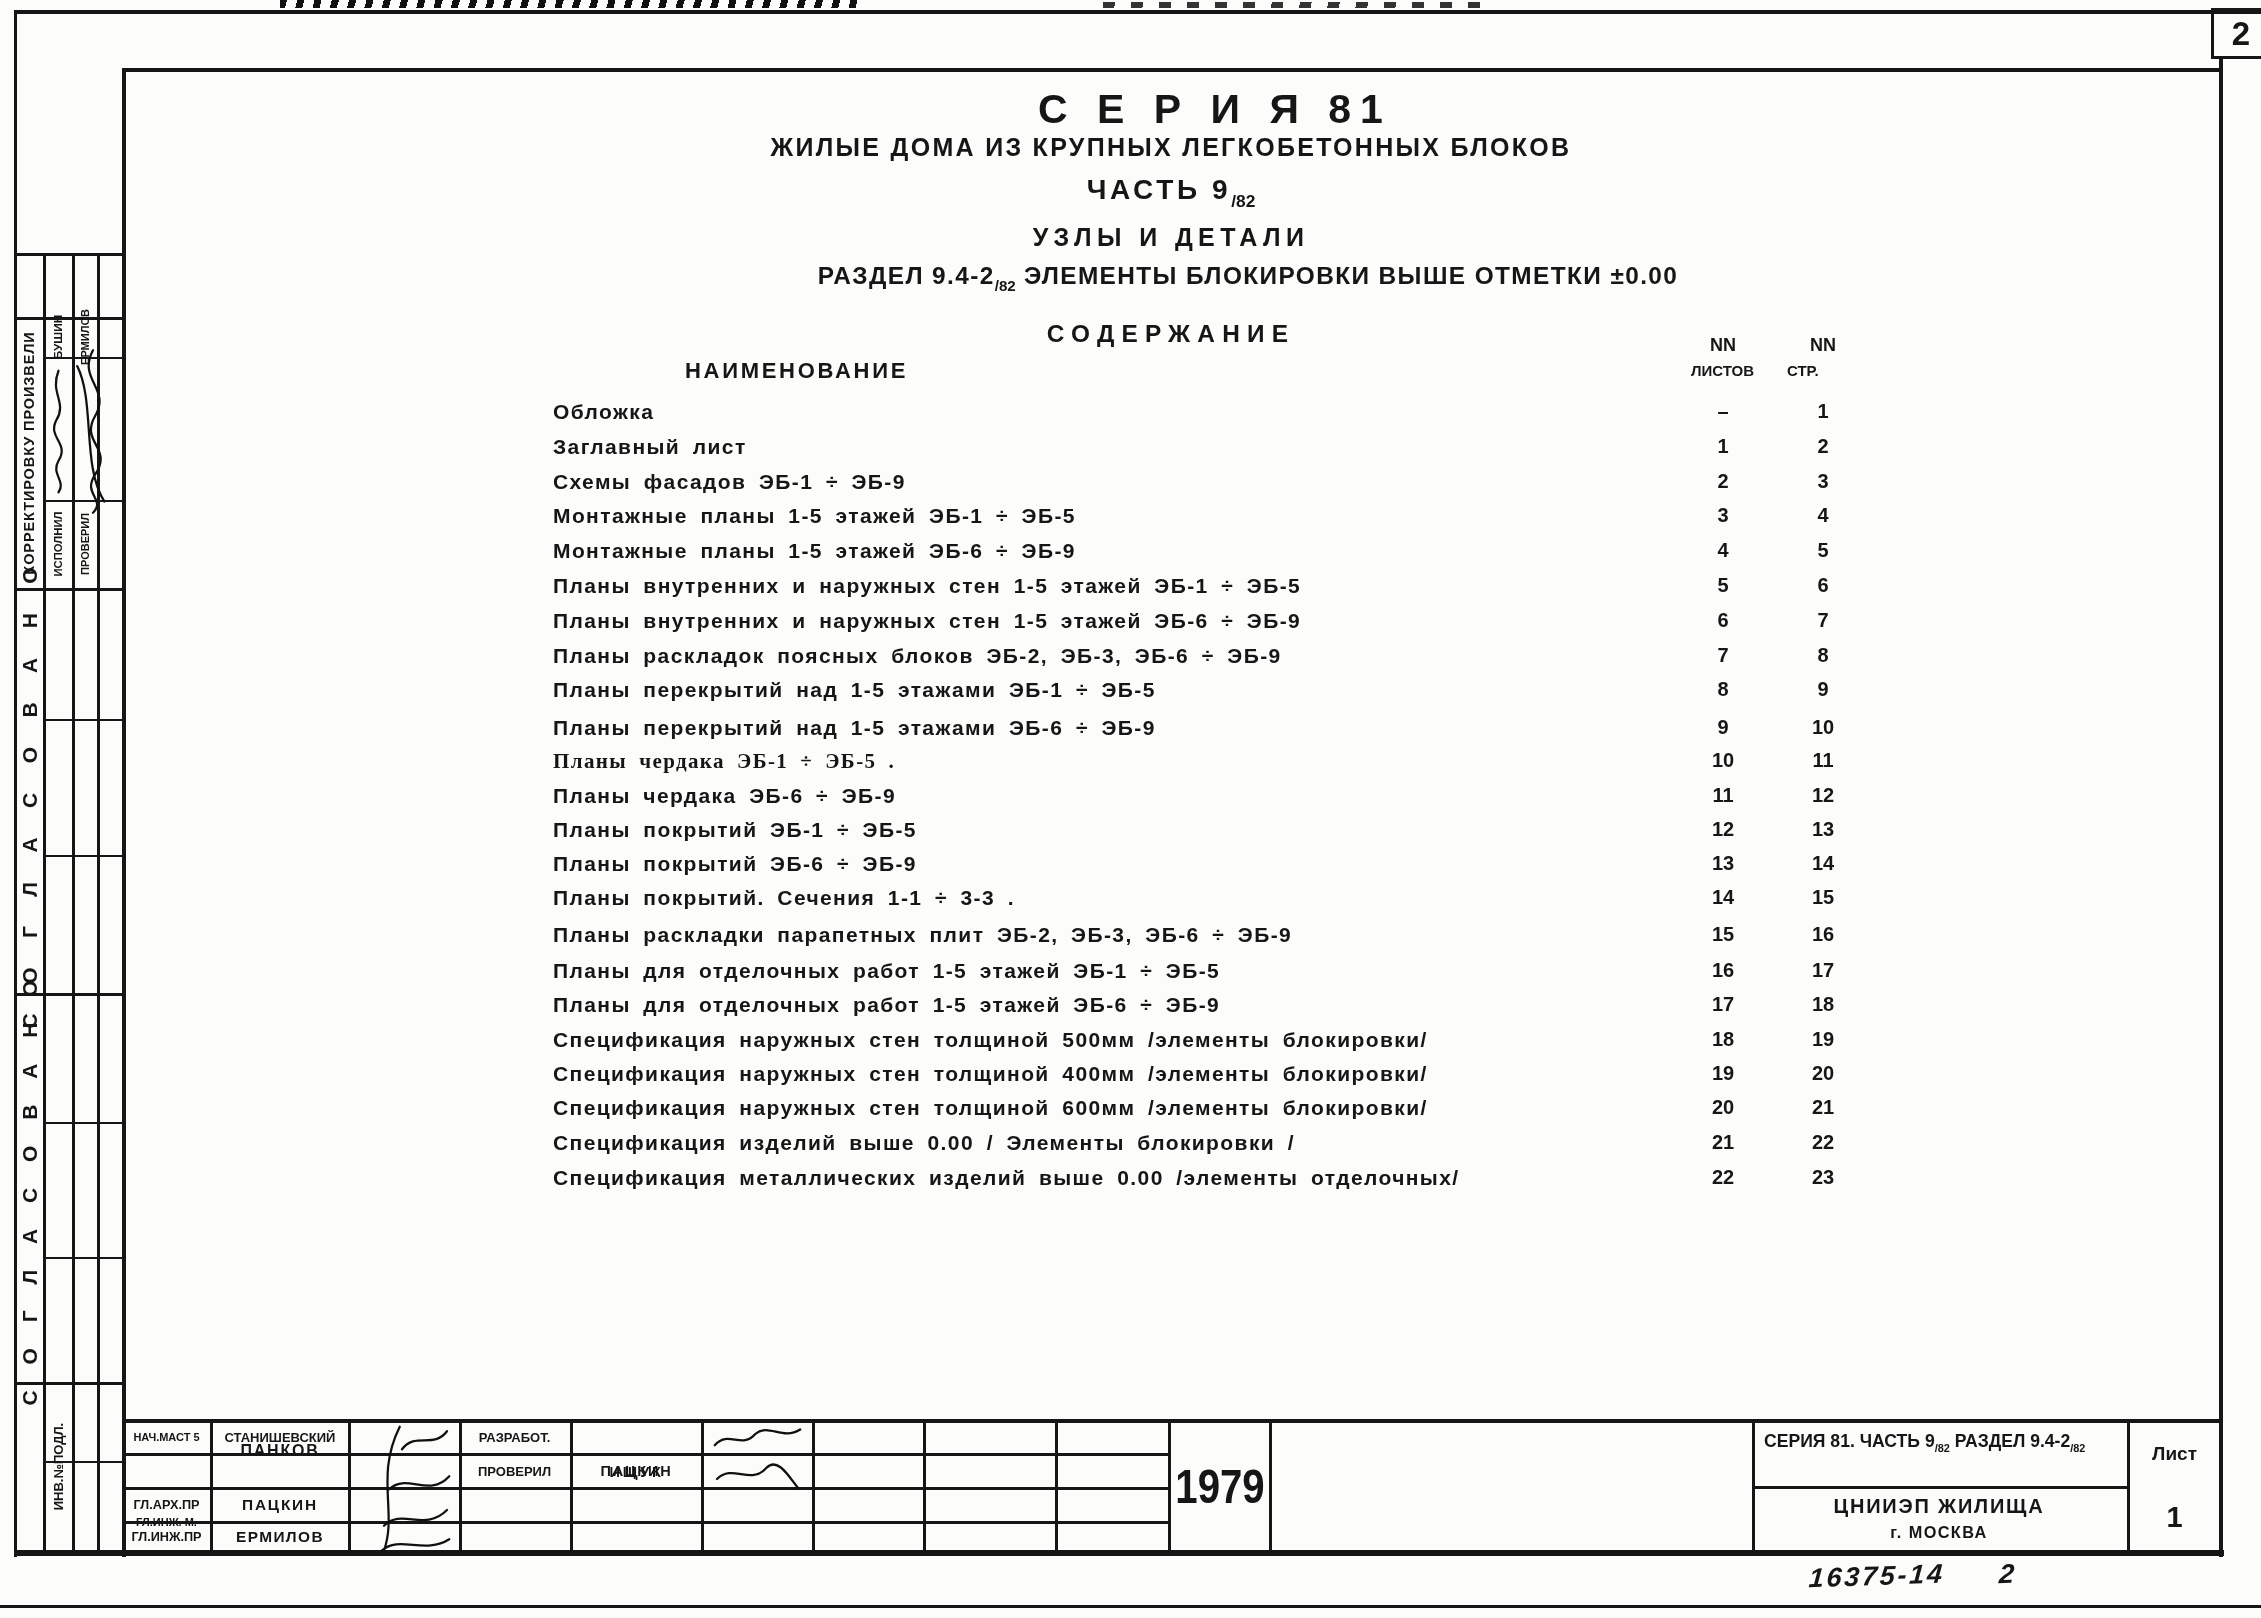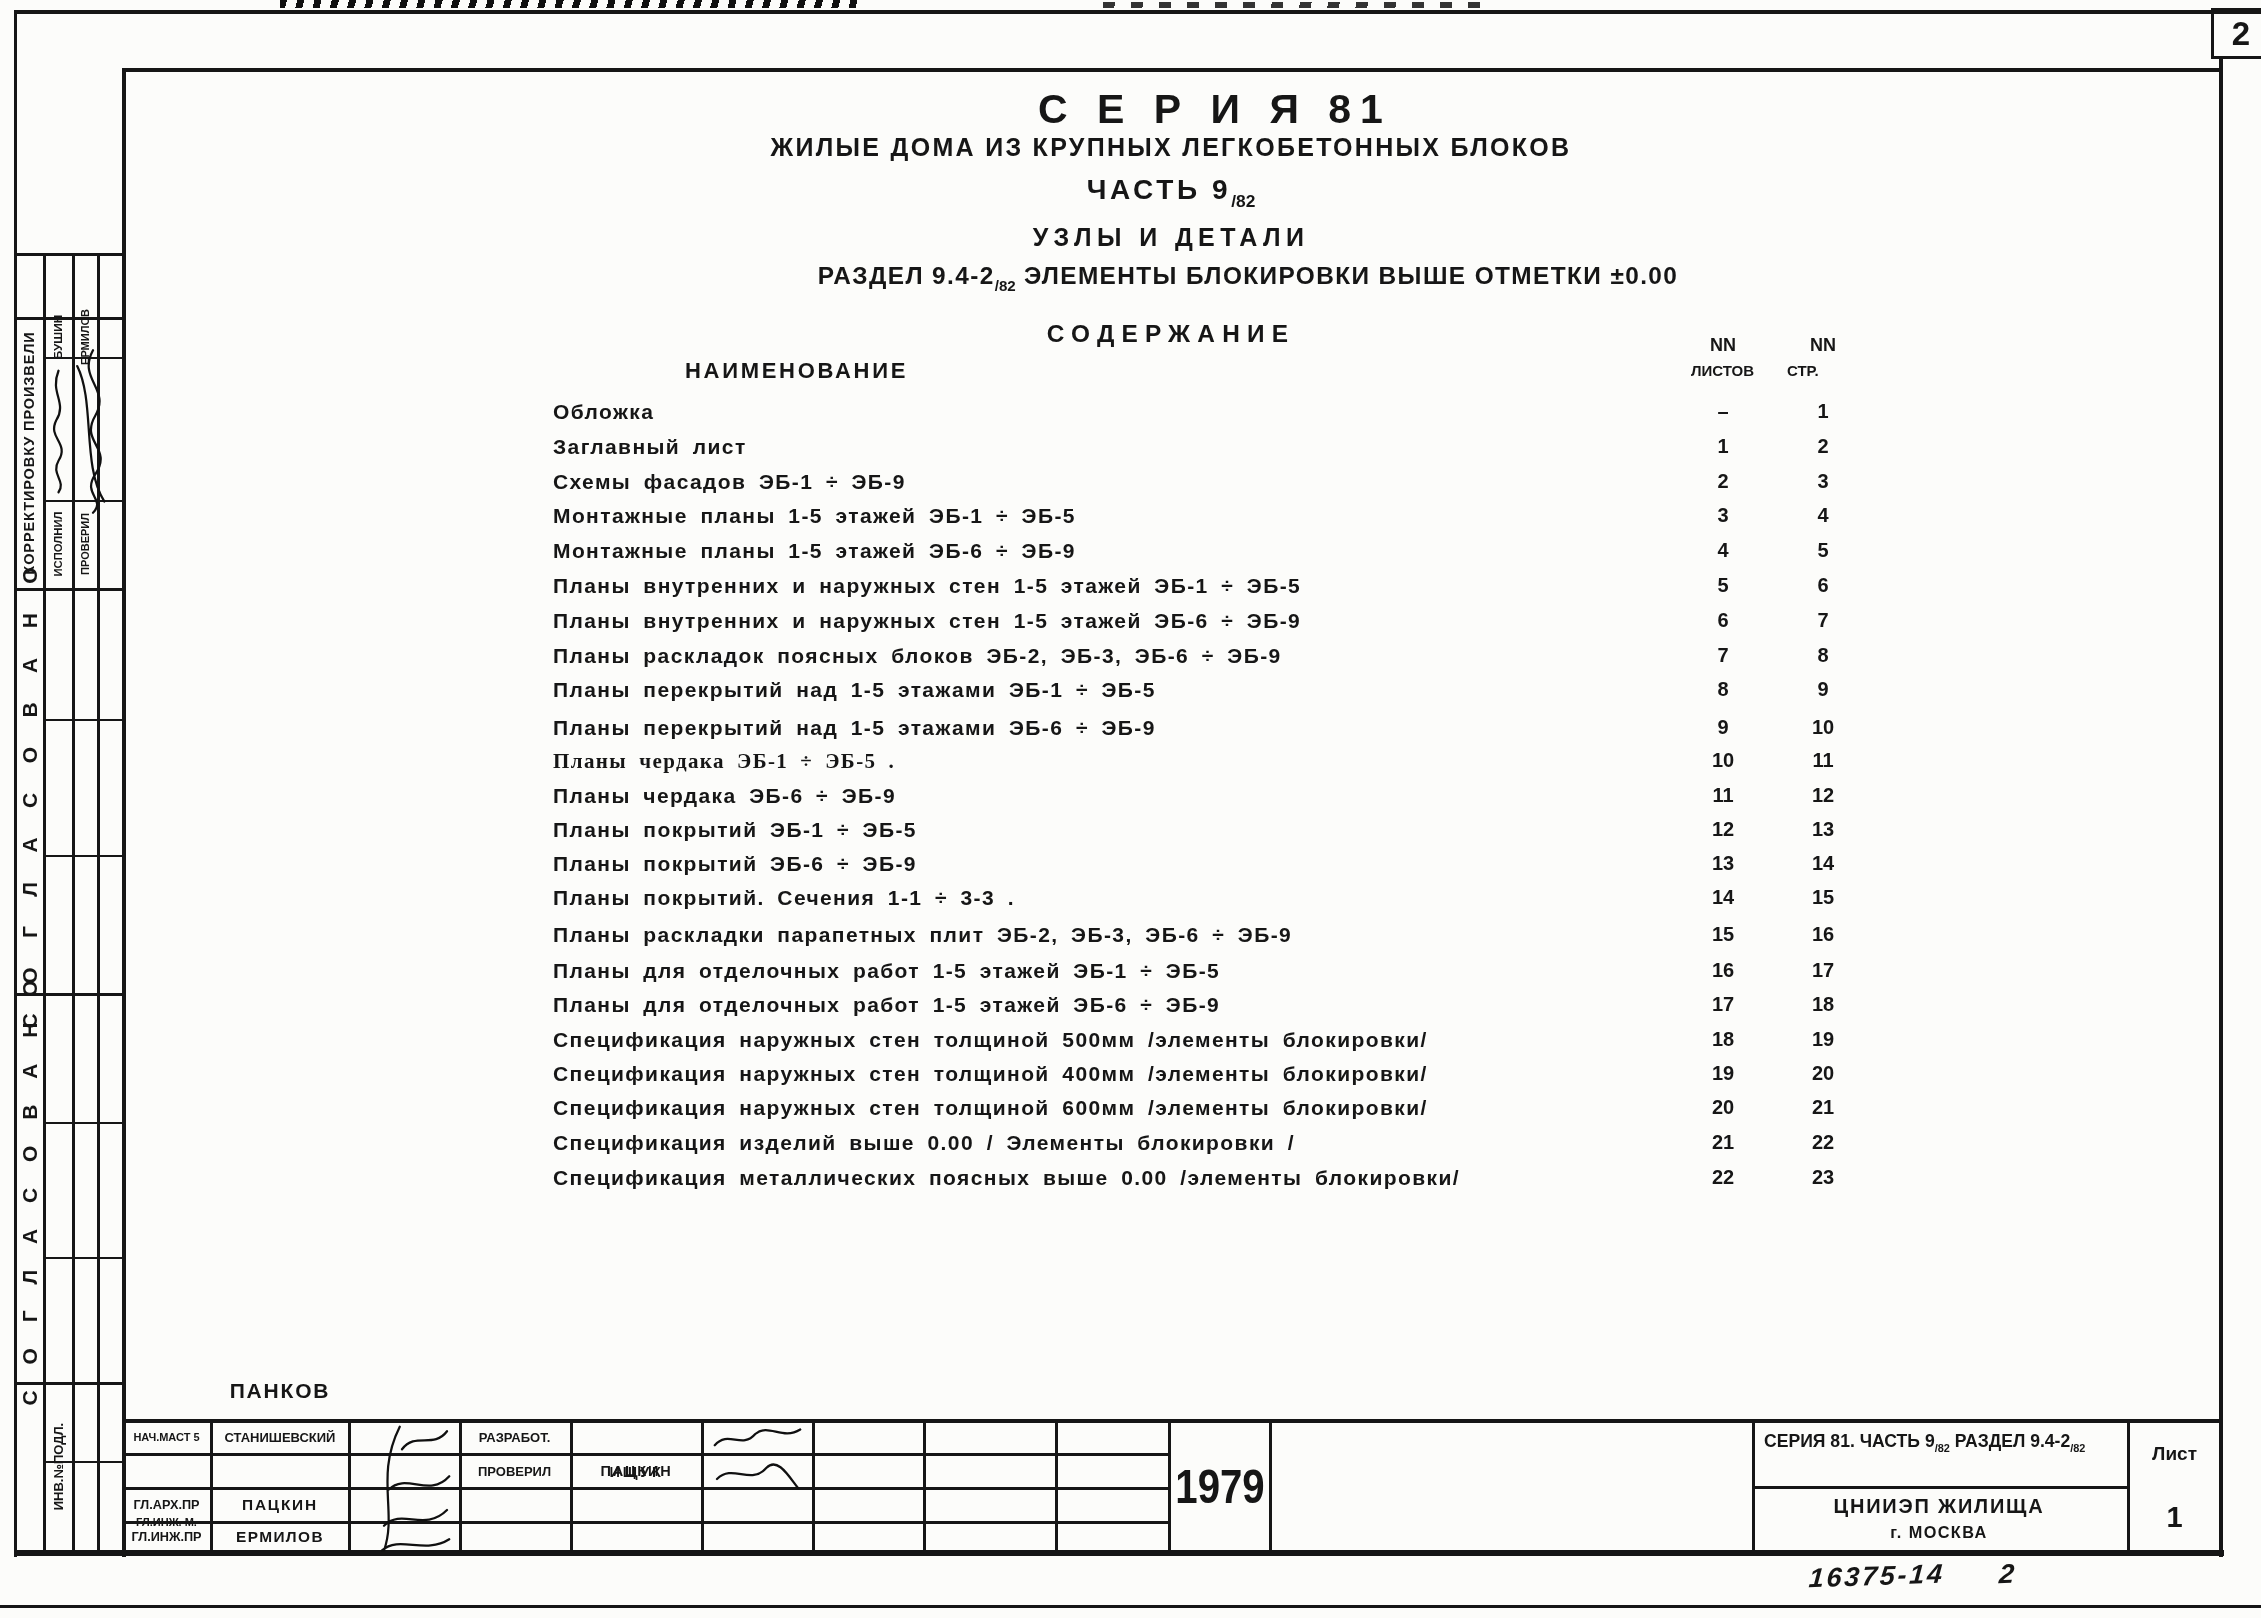--- a/index.html
+++ b/index.html
@@ -192,21 +192,21 @@
       <span class="toc-name" style="top:1096px;">Спецификация наружных стен толщиной 600мм /элементы блокировки/</span>
       <span class="toc-sheet" style="top:1096px;">20</span>
       <span class="toc-page" style="top:1096px;">21</span>
     </div>
   <div>
       <span class="toc-name" style="top:1131px;">Спецификация  изделий  выше 0.00  / Элементы  блокировки /</span>
       <span class="toc-sheet" style="top:1131px;">21</span>
       <span class="toc-page" style="top:1131px;">22</span>
     </div>
   <div>
-      <span class="toc-name" style="top:1166px;">Спецификация металлических поясных выше 0.00 /элементы блокировки/</span>
+      <span class="toc-name" style="top:1166px;">Спецификация металлических изделий выше 0.00 /элементы отделочных/</span>
       <span class="toc-sheet" style="top:1166px;">22</span>
       <span class="toc-page" style="top:1166px;">23</span>
     </div>
 
   <div class="h" style="left:122px;top:1419px;width:2101px;height:3.6px;"></div>
   <div class="h" style="left:122px;top:1453px;width:1046px;height:2.7px;"></div>
   <div class="h" style="left:122px;top:1487px;width:1046px;height:2.7px;"></div>
   <div class="h" style="left:122px;top:1521px;width:1046px;height:2.7px;"></div>
   <div class="h" style="left:1752px;top:1486px;width:375px;height:2.7px;"></div>
   <div class="v" style="left:210px;top:1419px;width:2.7px;height:131px;"></div>
@@ -218,21 +218,21 @@
   <div class="v" style="left:923px;top:1419px;width:2.7px;height:131px;"></div>
   <div class="v" style="left:1055px;top:1419px;width:2.7px;height:131px;"></div>
   <div class="v" style="left:1168px;top:1419px;width:3.2px;height:131px;"></div>
   <div class="v" style="left:1269px;top:1419px;width:3.2px;height:131px;"></div>
   <div class="v" style="left:1752px;top:1419px;width:3.2px;height:131px;"></div>
   <div class="v" style="left:2127px;top:1419px;width:3.2px;height:131px;"></div>
 
   <div class="txt ctr" style="left:124px;top:1423px;width:85px;height:28px;font-size:11px;">НАЧ.МАСТ 5</div>
   <div class="txt ctr" style="left:213px;top:1423px;width:134px;height:28px;font-size:13px;">СТАНИШЕВСКИЙ</div>
   <div class="txt ctr" style="left:124px;top:1508px;width:85px;height:28px;font-size:11px;">ГЛ.ИНЖ. М.</div>
-  <div class="txt ctr" style="left:213px;top:1377px;width:134px;height:28px;font-size:21px;letter-spacing:1.8px;text-align:right;">ПАНКОВ</div>
+  <div class="txt ctr" style="left:213px;top:1437px;width:134px;height:28px;font-size:16px;letter-spacing:1.8px;text-align:right;">ПАНКОВ</div>
   <div class="txt ctr" style="left:124px;top:1491px;width:85px;height:28px;font-size:12.7px;">ГЛ.АРХ.ПР</div>
   <div class="txt ctr" style="left:213px;top:1491px;width:134px;height:28px;font-size:15.4px;letter-spacing:1.8px;">ПАЦКИН</div>
   <div class="txt ctr" style="left:124px;top:1524px;width:85px;height:25px;font-size:12.7px;">ГЛ.ИНЖ.ПР</div>
   <div class="txt ctr" style="left:213px;top:1524px;width:134px;height:25px;font-size:15.4px;letter-spacing:1.4px;">ЕРМИЛОВ</div>
   <svg class="sig" style="left:357px;top:1422px;" width="99px" height="131" viewBox="0 0 220 290">
     <path d="M60,285 C90,200 40,120 95,10 M100,60 C130,20 170,60 200,20 M70,150 C110,110 160,170 205,120 M60,230 C100,190 150,245 200,195 M55,285 C95,250 150,295 205,260"></path>
   </svg>
   <div class="txt ctr" style="left:461px;top:1423px;width:107px;height:28px;font-size:13px;">РАЗРАБОТ.</div>
   <div class="txt ctr" style="left:573px;top:1458px;width:127px;height:28px;font-size:14.5px;letter-spacing:2.7px;">ИЩУК</div>
   <div class="txt ctr" style="left:461px;top:1457px;width:107px;height:28px;font-size:13px;">ПРОВЕРИЛ</div>

